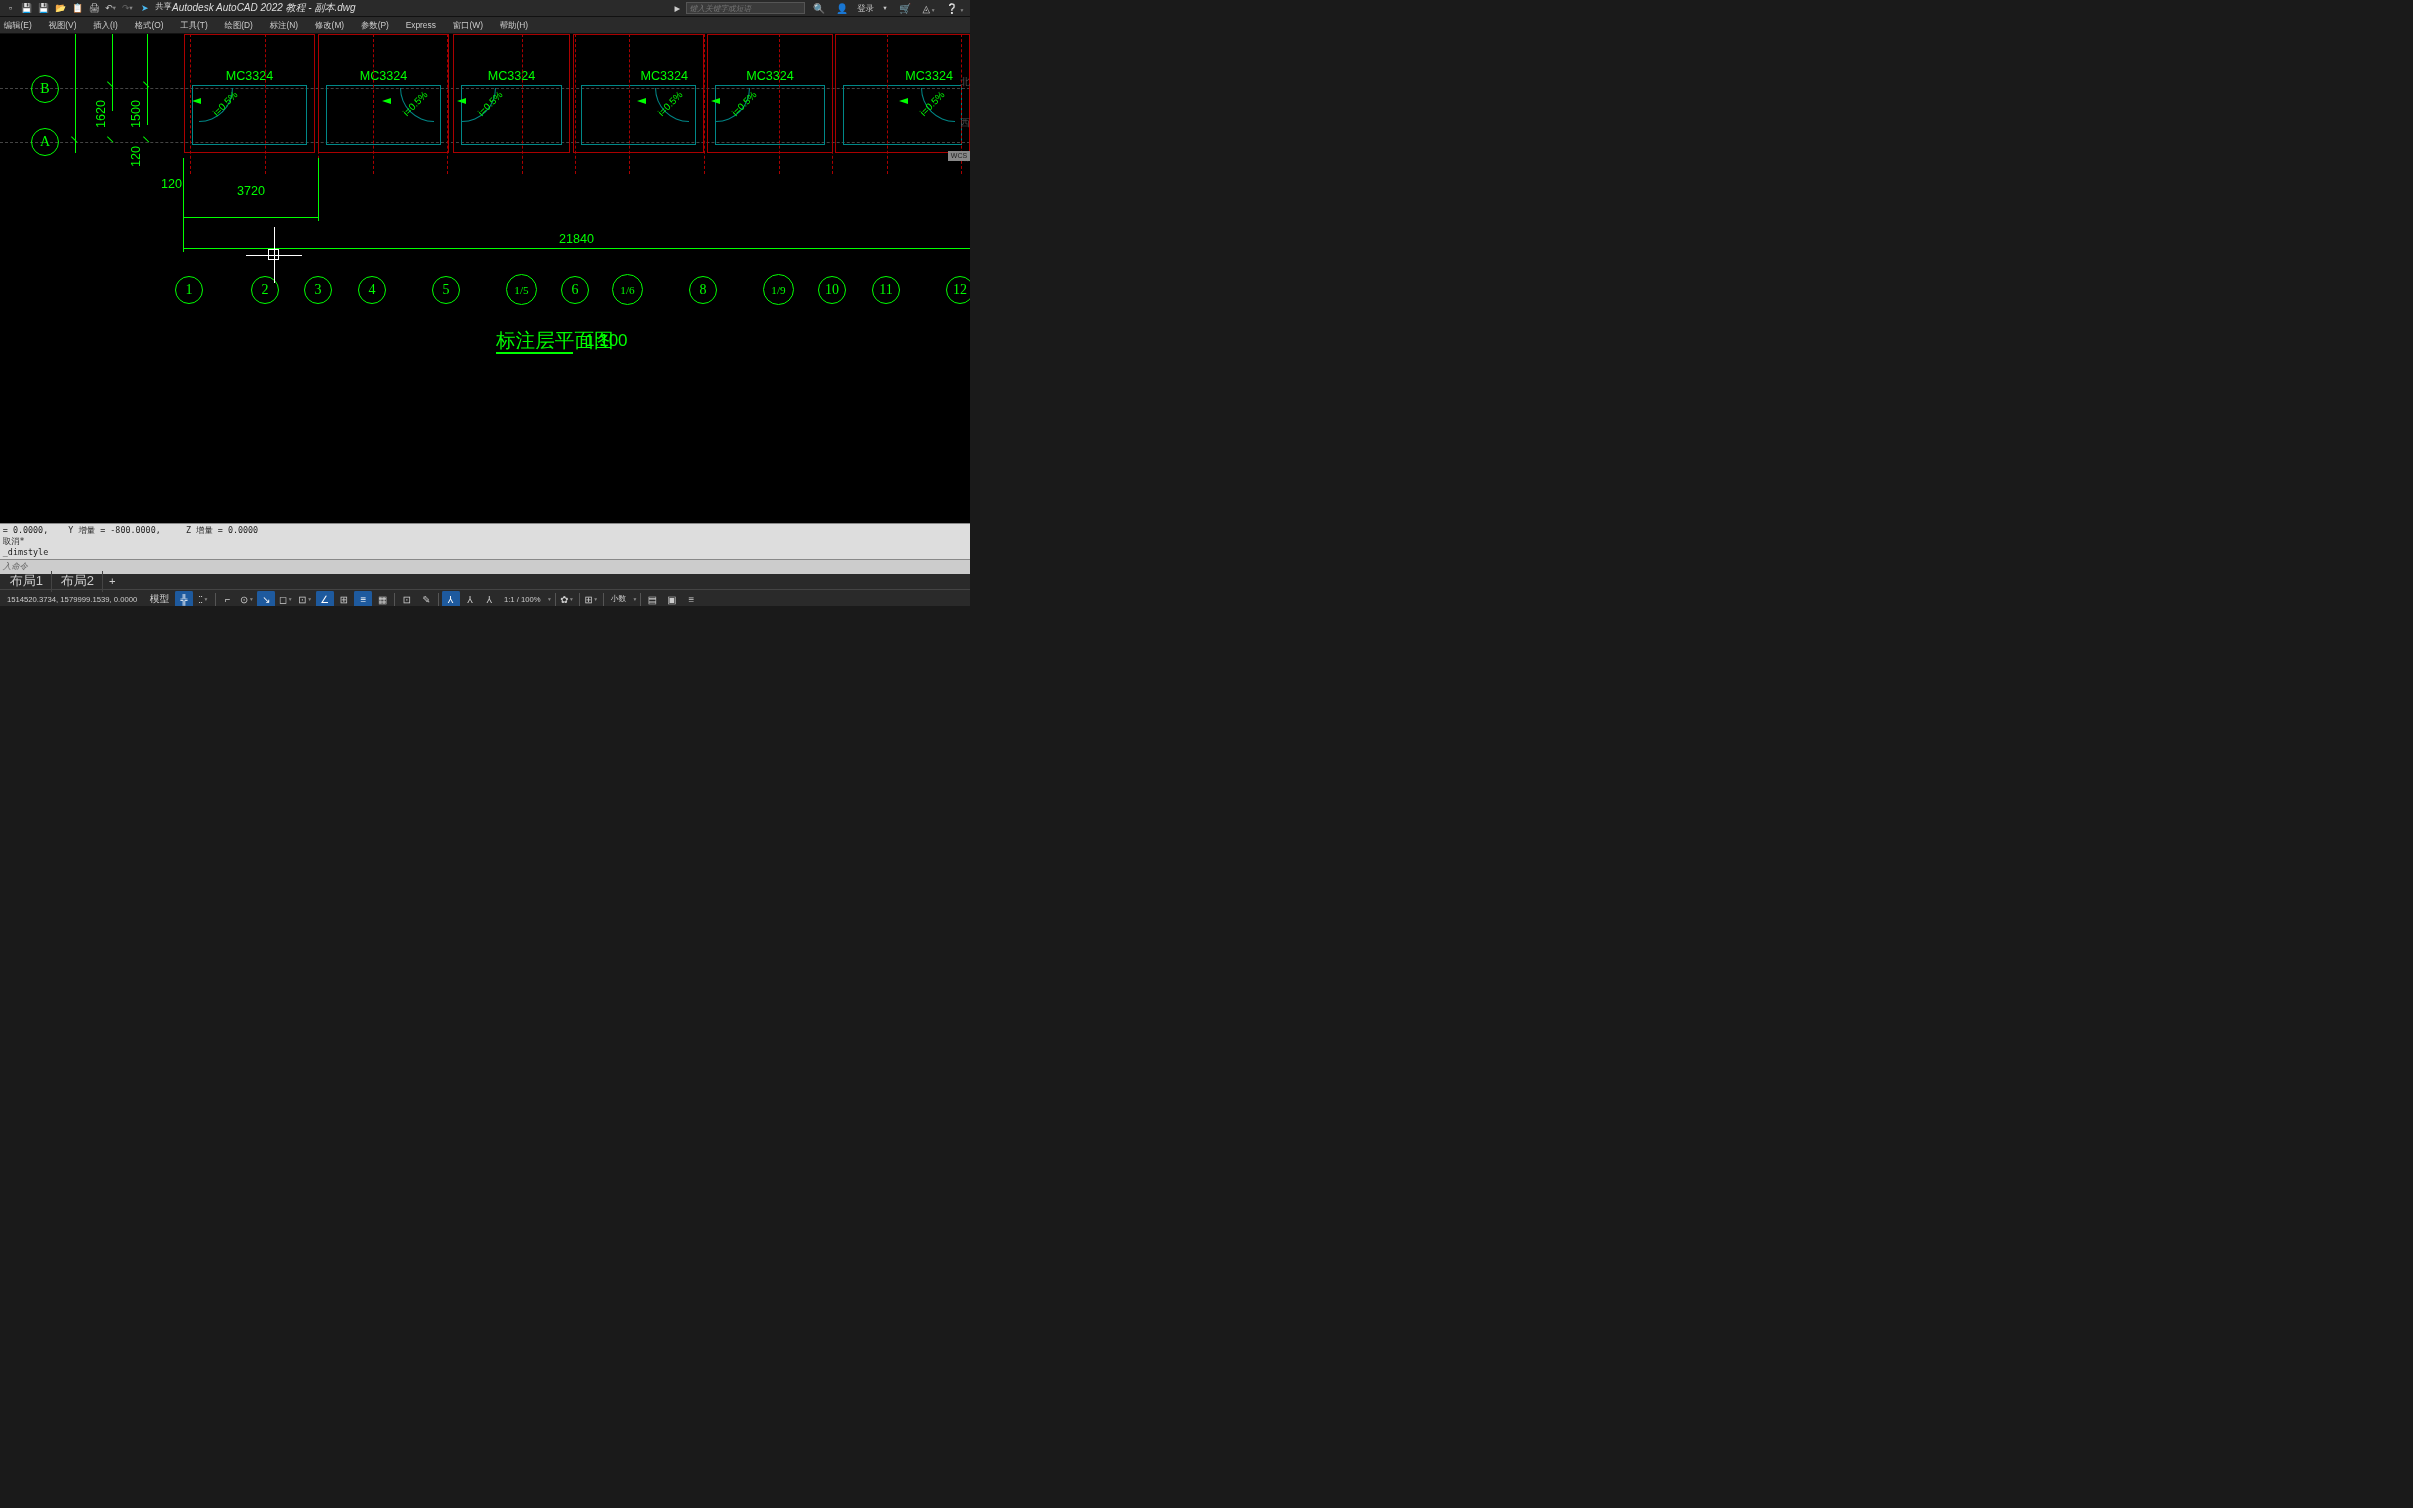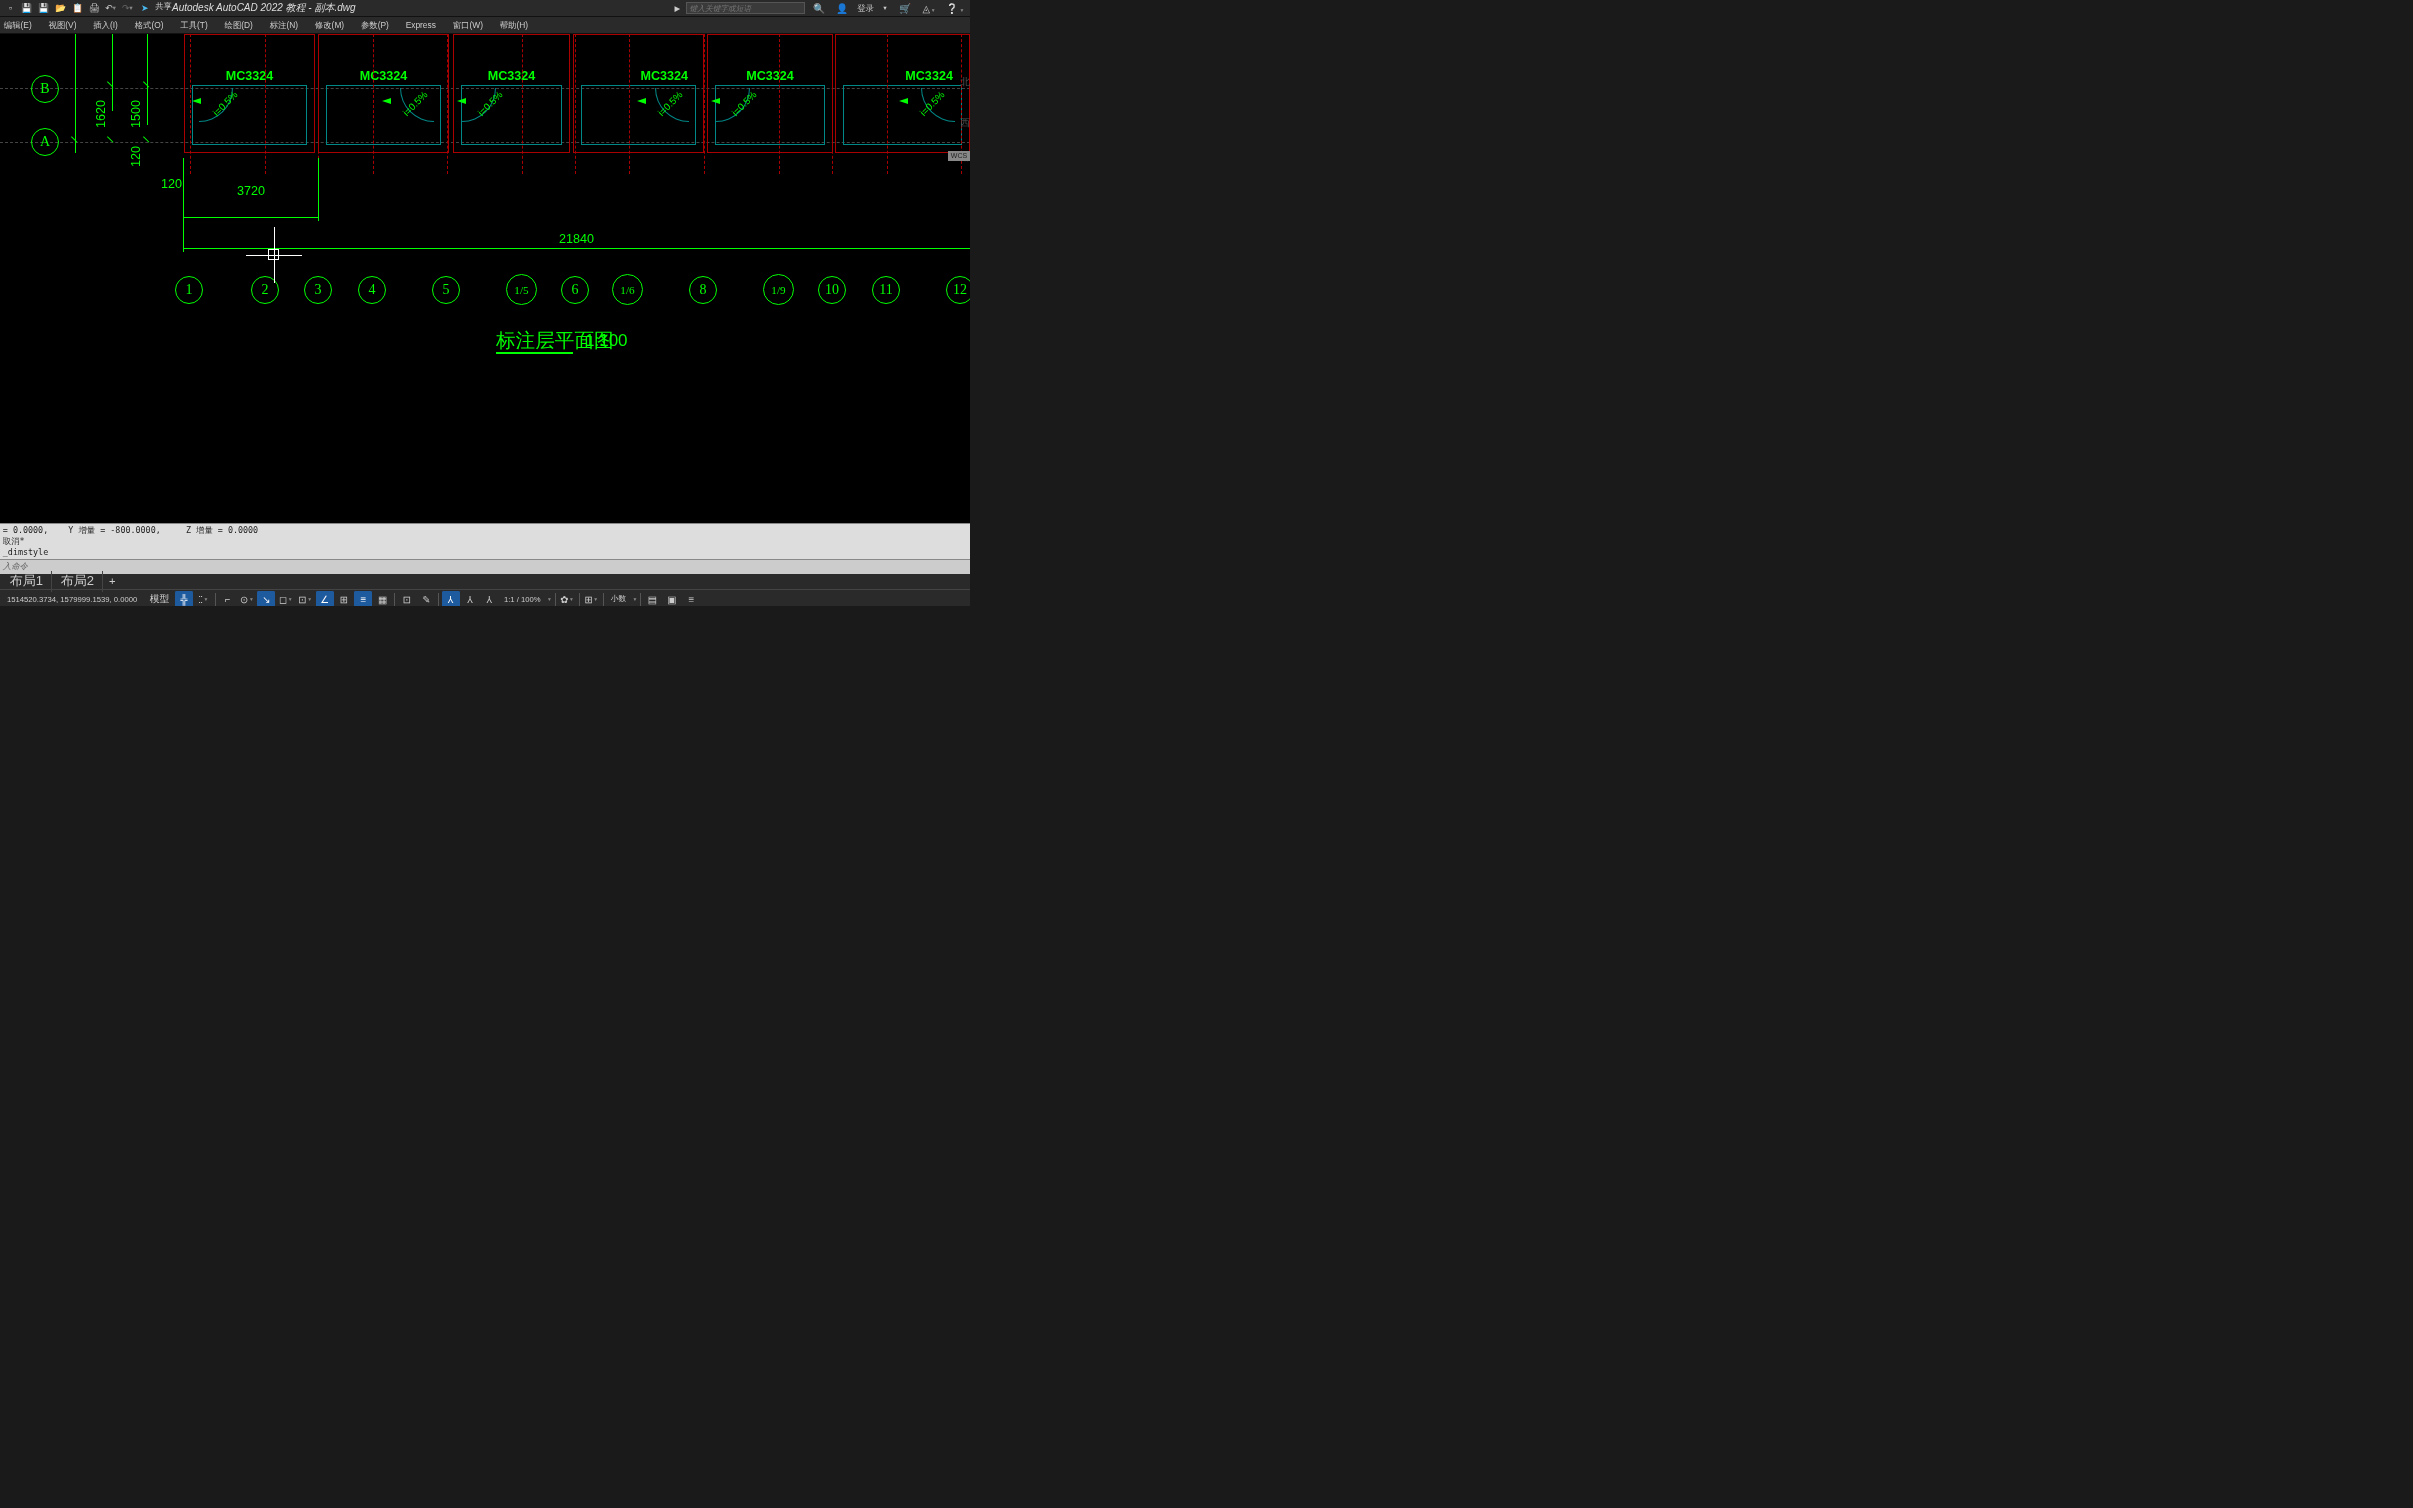--- a/index.html
+++ b/index.html
@@ -108,21 +108,20 @@
       bottom: 7px;
       border: 0.7px solid #088;
     }
     .room-label {
       position: absolute;
       color: #0f0;
       font-size: 12.6px;
       top: 34px;
       left: 50%;
       transform: translateX(-50%);
-      font-weight: bold;
     }
     .slope-text {
       position: absolute;
       color: #0f0;
       font-size: 9.8px;
       transform: rotate(-45deg);
     }
     .door-arc {
       position: absolute;
       width: 34px;

